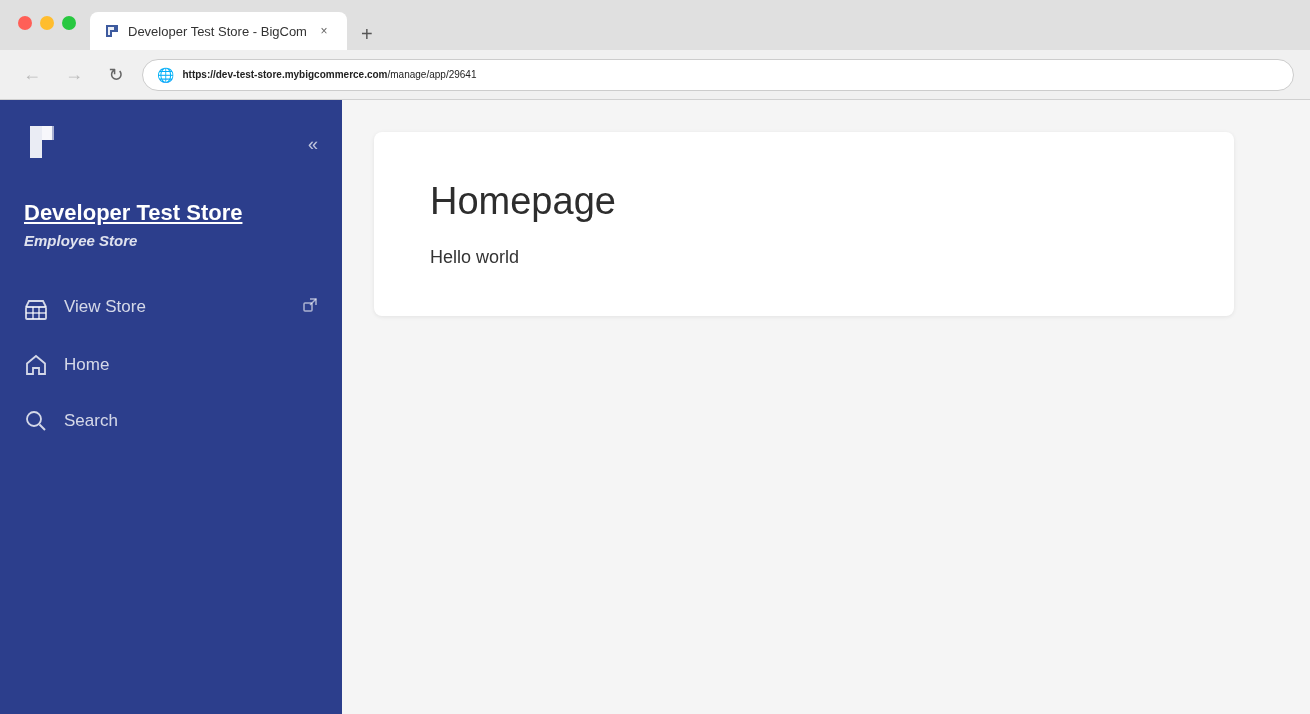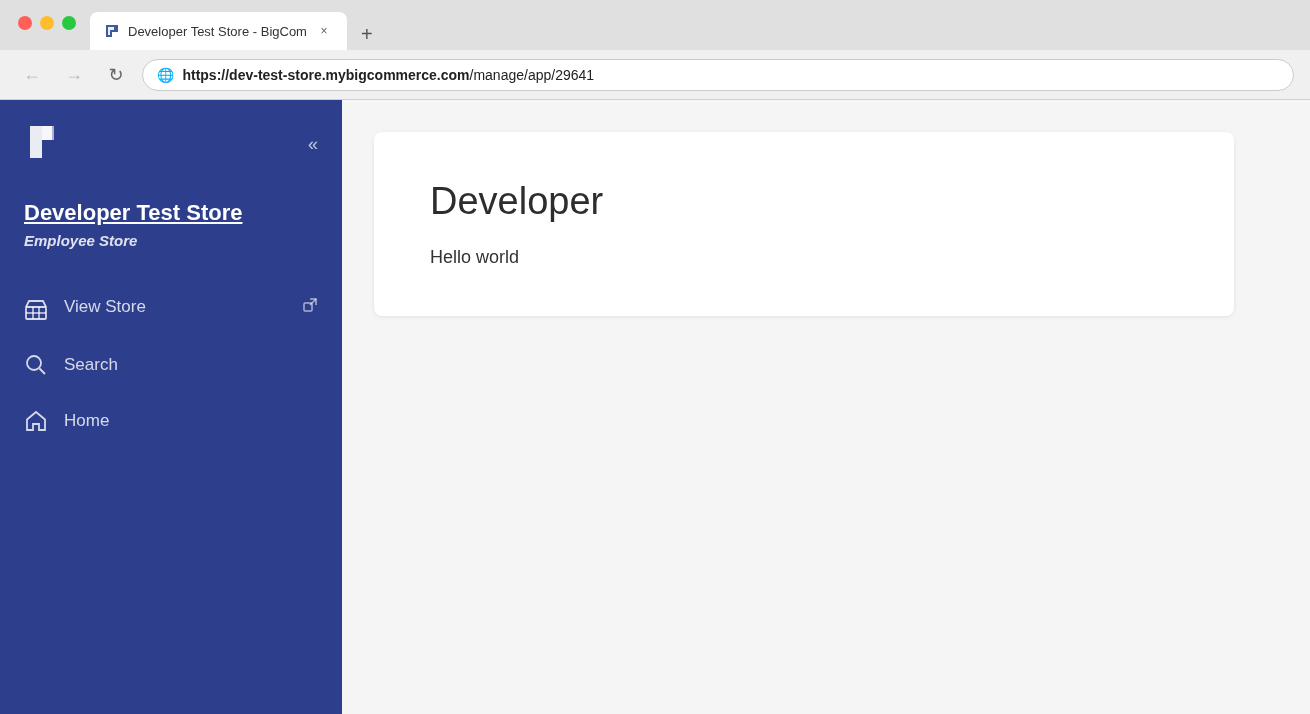--- a/index.html
+++ b/index.html
@@ -242,21 +242,21 @@
     </div>
   </div>
 
   <div class="address-bar-row">
     <button class="nav-btn disabled">←</button>
     <button class="nav-btn disabled">→</button>
     <button class="nav-btn">↻</button>
 
     <div class="address-bar">
       <span class="globe-icon">🌐</span>
-      <span style="font-size:14px;color:#222;">
+      <span style="font-size:10px;color:#222;">
         <span style="font-weight:600;">https://dev-test-store.mybigcommerce.com</span><span>/manage/app/29641</span>
       </span>
     </div>
   </div>
 
   <div class="app-area">
 
     <div class="sidebar">
 
       <div class="sidebar-header">
@@ -296,40 +296,40 @@
               <rect x="2" y="6" width="8" height="8" rx="1" stroke="rgba(255,255,255,0.6)" stroke-width="1.5" fill="none"></rect>
               <path d="M8 2 H14 V8" stroke="rgba(255,255,255,0.6)" stroke-width="1.5" fill="none"></path>
               <line x1="8" y1="8" x2="14" y2="2" stroke="rgba(255,255,255,0.6)" stroke-width="1.5"></line>
             </svg>
           </span>
         </div>
 
         <div class="nav-item">
           <div class="nav-icon">
             <svg width="24" height="24" viewBox="0 0 24 24" fill="none">
+              <path d="M3 10.5 L12 3 L21 10.5 V21 H15 V15 H9 V21 H3 Z" stroke="rgba(255,255,255,0.8)" stroke-width="1.8" fill="none"></path>
+            </svg>
+          </div>
+          <span class="nav-label">Home</span>
+        </div>
+
+        <div class="nav-item">
+          <div class="nav-icon">
+            <svg width="24" height="24" viewBox="0 0 24 24" fill="none">
               <circle cx="10" cy="10" r="7" stroke="rgba(255,255,255,0.8)" stroke-width="1.8" fill="none"></circle>
               <line x1="15.5" y1="15.5" x2="21" y2="21" stroke="rgba(255,255,255,0.8)" stroke-width="2"></line>
             </svg>
           </div>
           <span class="nav-label">Search</span>
         </div>
 
-        <div class="nav-item">
-          <div class="nav-icon">
-            <svg width="24" height="24" viewBox="0 0 24 24" fill="none">
-              <path d="M3 10.5 L12 3 L21 10.5 V21 H15 V15 H9 V21 H3 Z" stroke="rgba(255,255,255,0.8)" stroke-width="1.8" fill="none"></path>
-            </svg>
-          </div>
-          <span class="nav-label">Home</span>
-        </div>
-
       </div>
     </div>
 
     <div class="main-content">
       <div class="content-card">
-        <h1 class="card-title">Developer</h1>
+        <h1 class="card-title">Homepage</h1>
         <p class="card-body">Hello world</p>
       </div>
     </div>
 
   </div>
 </div>
 
 </body></html>

